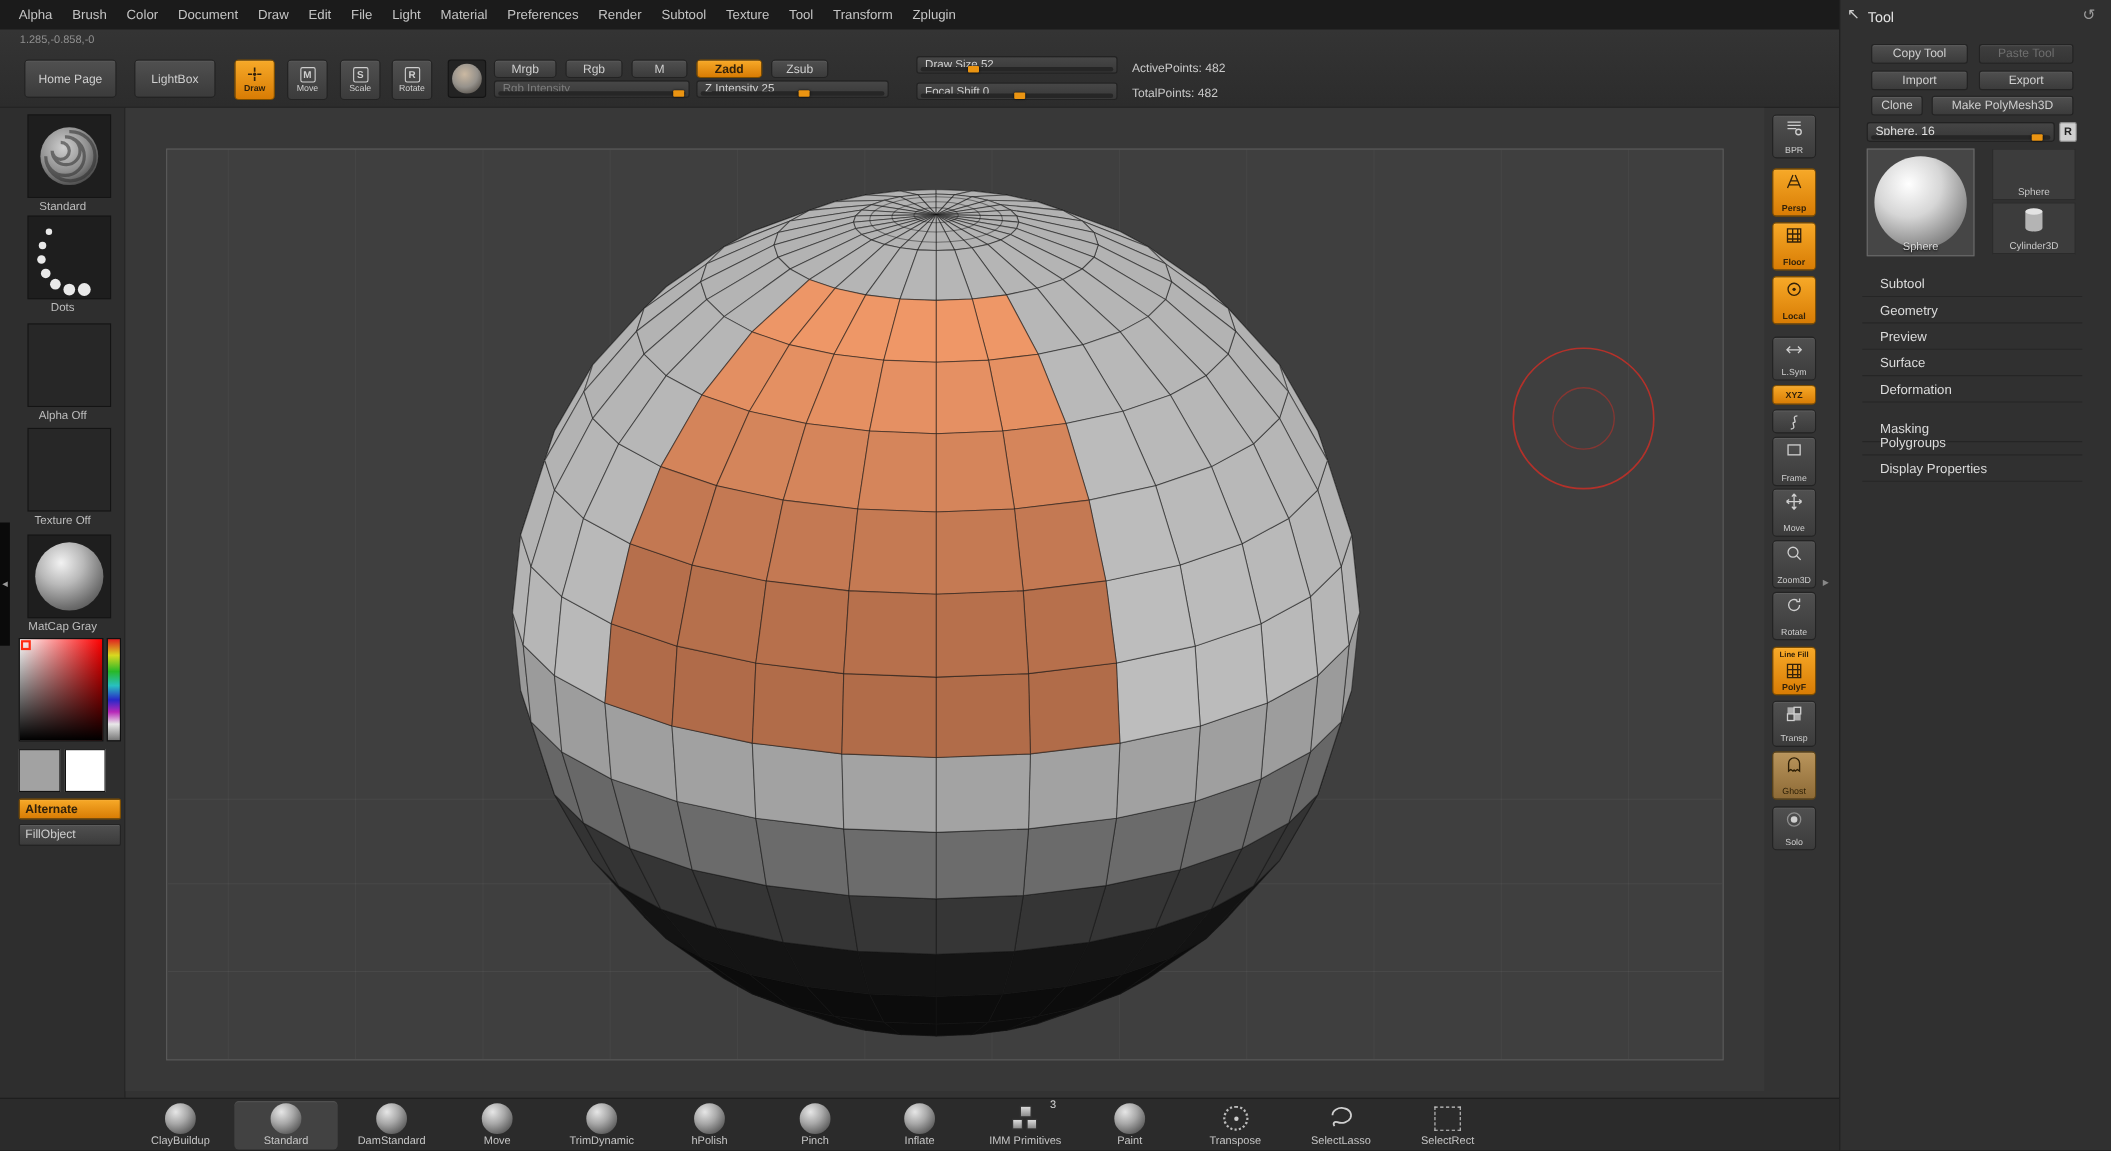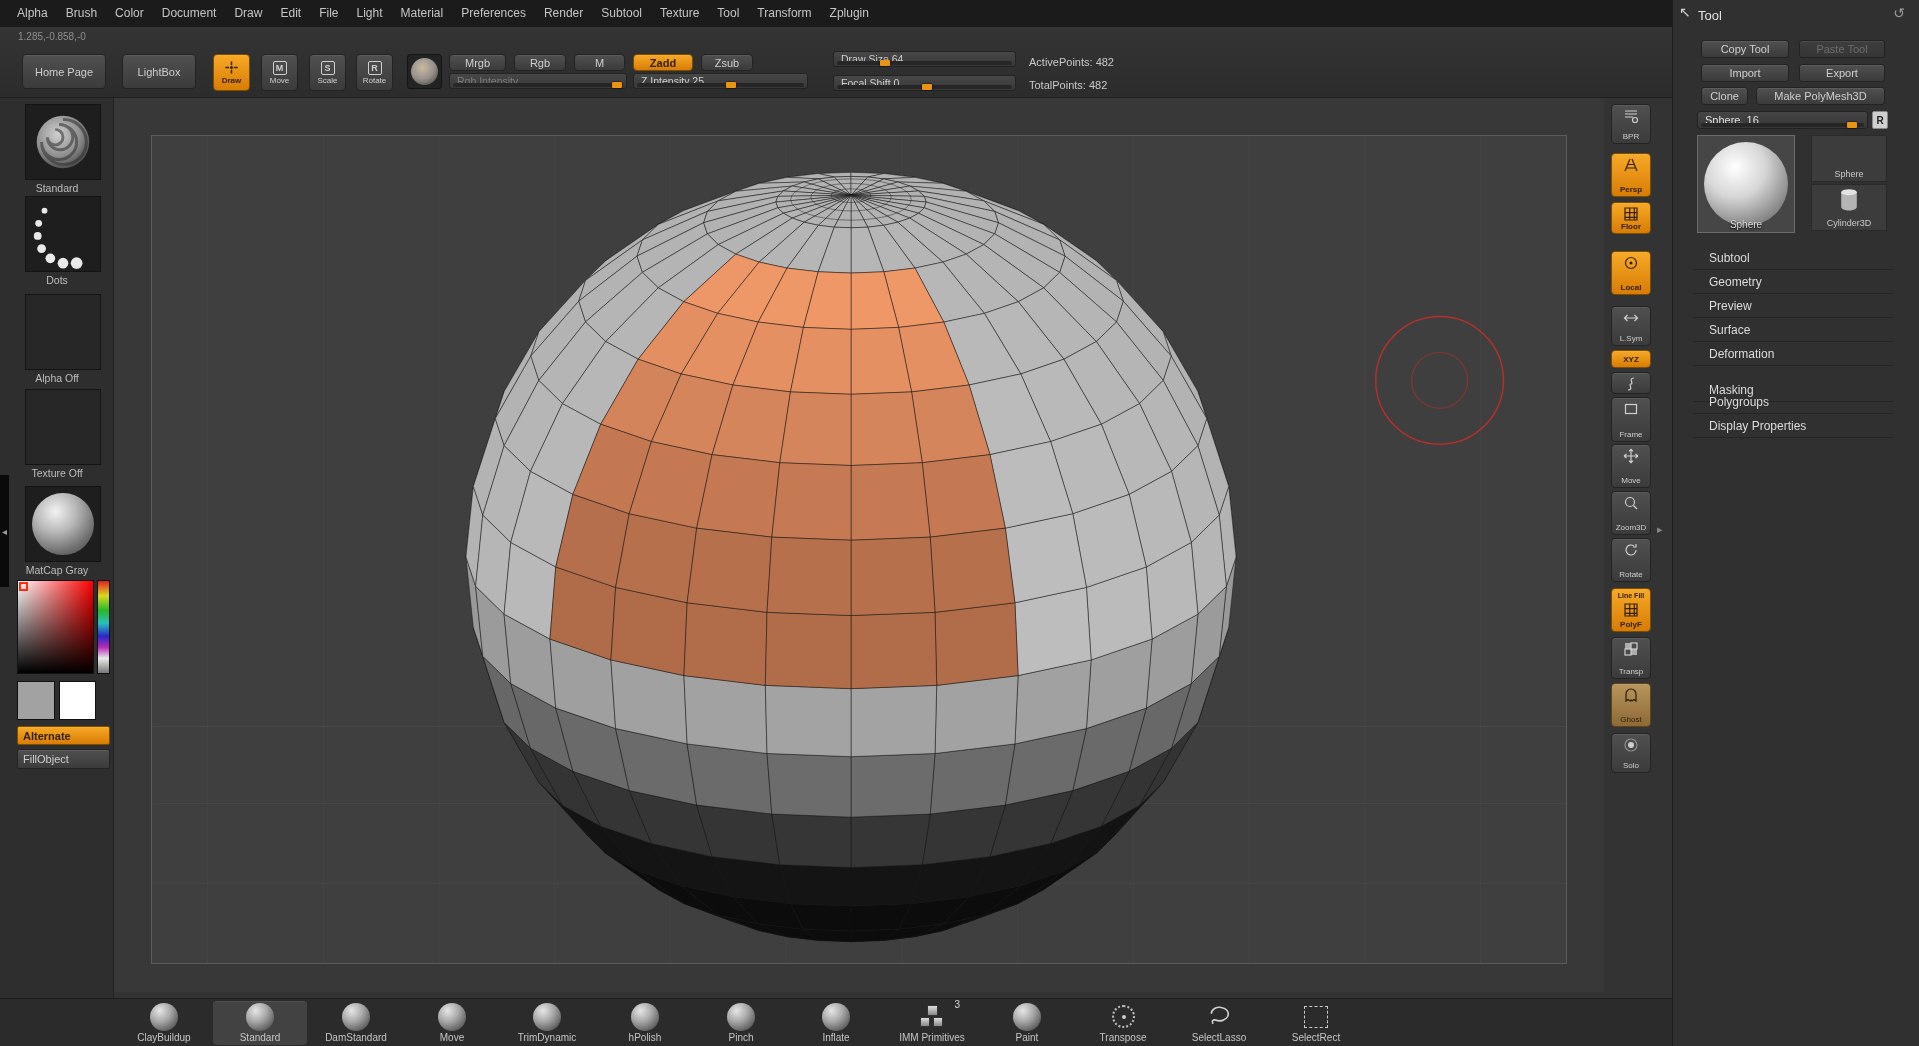--- a/index.html
+++ b/index.html
@@ -189,21 +189,21 @@
           <div class="s-handle" style="left:calc(97% - 6px)"></div>
         </div>
       </div>
       <div class="slider " style="left:633px;top:46px;width:175px">
         <span class="s-label">Z Intensity 25</span>
         <div class="s-track">
           <div class="s-handle" style="left:calc(57% - 6px)"></div>
         </div>
       </div>
       <div class="slider " style="left:833px;top:24px;width:183px">
-        <span class="s-label">Draw Size 64</span>
+        <span class="s-label">Draw Size 52</span>
         <div class="s-track">
           <div class="s-handle" style="left:calc(28% - 6px)"></div>
         </div>
       </div>
       <div class="slider " style="left:833px;top:48px;width:183px">
         <span class="s-label">Focal Shift 0</span>
         <div class="s-track">
           <div class="s-handle" style="left:calc(52% - 6px)"></div>
         </div>
       </div>
@@ -556,21 +556,21 @@
         <span class="rail-label">BPR</span>
       </div>
       <div class="btn rail-btn orange " style="top:153px;height:44px">
         <span class="rail-ic">
           <svg class="ic" viewBox="0 0 16 16">
             <path d="M2 14 7 2M14 14 9 2M3 11h10M4.5 7.5h7" stroke="currentColor" fill="none" stroke-width="1.2"></path>
           </svg>
         </span>
         <span class="rail-label">Persp</span>
       </div>
-      <div class="btn rail-btn orange " style="top:202px;height:32px">
+      <div class="btn rail-btn orange " style="top:202px;height:44px">
         <span class="rail-ic">
           <svg class="ic" viewBox="0 0 16 16">
             <path d="M2 2h12v12H2zM2 6.7h12M2 11.3h12M6.7 2v12M11.3 2v12" stroke="currentColor" fill="none" stroke-width="1.2"></path>
           </svg>
         </span>
         <span class="rail-label">Floor</span>
       </div>
       <div class="btn rail-btn orange " style="top:251px;height:44px">
         <span class="rail-ic">
           <svg class="ic" viewBox="0 0 16 16">

